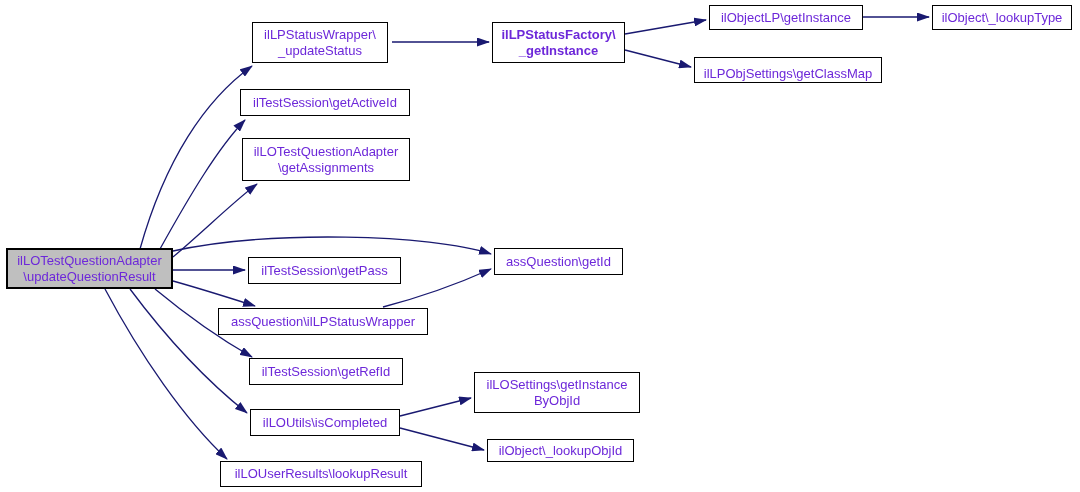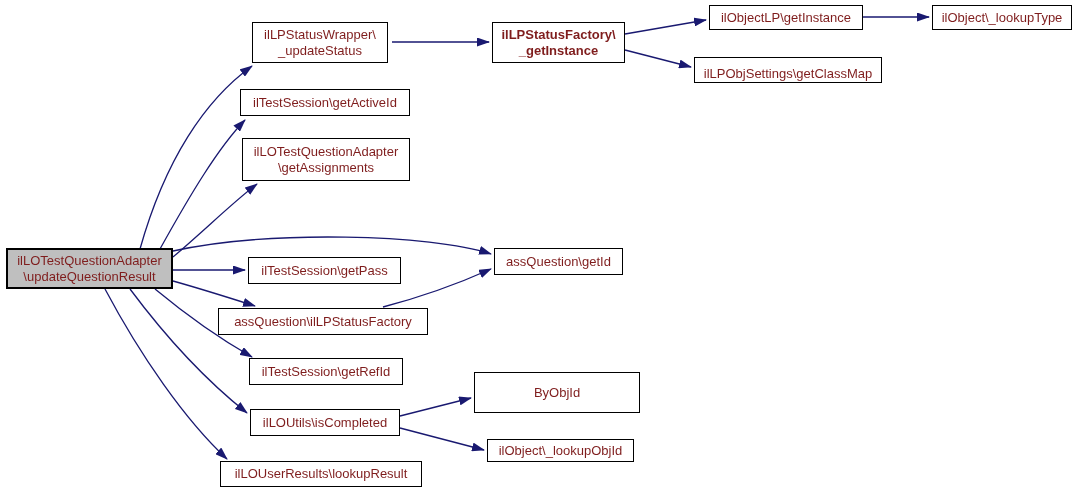--- a/index.html
+++ b/index.html
@@ -23,21 +23,21 @@
   }
   .edges-layer path.edge {
     fill: none;
     stroke-width: 1.3px;
   }
   .node {
     position: absolute;
     box-sizing: border-box;
     background: #ffffff;
     border: 1px solid #000000;
-    color: #7f1d1d;
+    color: #6d28d9;
     font-size: 13px;
     line-height: 1.22;
     text-align: center;
     display: flex;
     flex-direction: column;
     justify-content: center;
     align-items: center;
     white-space: nowrap;
     cursor: pointer;
   }
@@ -88,39 +88,40 @@
         <span>ilTestSession\getActiveId</span>
       </div>
       <div class="node" style="left: 242px; top: 138px; width: 168px; height: 43px;">
         <span>ilLOTestQuestionAdapter</span>
         <span>\getAssignments</span>
       </div>
       <div class="node" style="left: 248px; top: 257px; width: 153px; height: 27px;">
         <span>ilTestSession\getPass</span>
       </div>
       <div class="node" style="left: 218px; top: 308px; width: 210px; height: 27px;">
-        <span>assQuestion\ilLPStatusFactory</span>
+        <span>assQuestion\ilLPStatusWrapper</span>
       </div>
       <div class="node" style="left: 249px; top: 358px; width: 154px; height: 27px;">
         <span>ilTestSession\getRefId</span>
       </div>
       <div class="node" style="left: 250px; top: 409px; width: 150px; height: 27px;">
         <span>ilLOUtils\isCompleted</span>
       </div>
       <div class="node" style="left: 220px; top: 461px; width: 202px; height: 26px;">
         <span>ilLOUserResults\lookupResult</span>
       </div>
       <div class="node" style="left: 492px; top: 22px; width: 133px; height: 41px; font-weight: bold;">
         <span>ilLPStatusFactory\</span>
         <span>_getInstance</span>
       </div>
       <div class="node" style="left: 494px; top: 248px; width: 129px; height: 27px;">
         <span>assQuestion\getId</span>
       </div>
       <div class="node" style="left: 474px; top: 372px; width: 166px; height: 41px;">
+        <span>ilLOSettings\getInstance</span>
         <span>ByObjId</span>
       </div>
       <div class="node" style="left: 487px; top: 439px; width: 147px; height: 23px;">
         <span>ilObject\_lookupObjId</span>
       </div>
       <div class="node" style="left: 709px; top: 5px; width: 154px; height: 25px;">
         <span>ilObjectLP\getInstance</span>
       </div>
       <div class="node" style="left: 694px; top: 57px; width: 188px; height: 26px; justify-content: flex-end;">
         <span>ilLPObjSettings\getClassMap</span>

